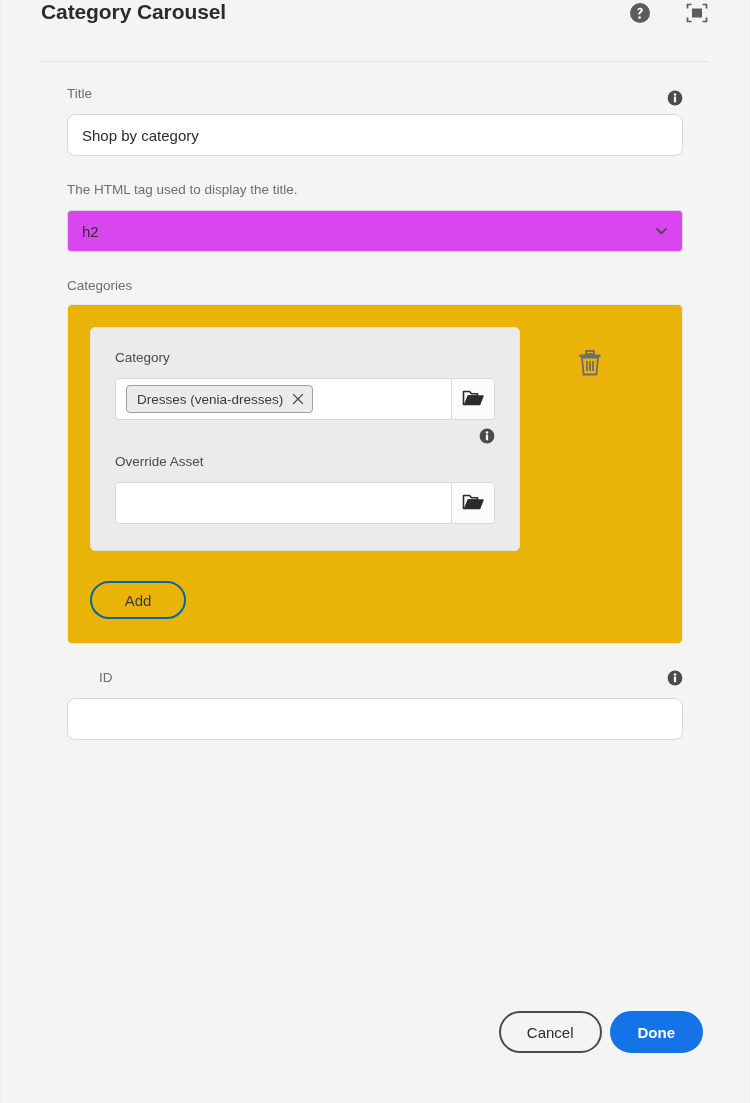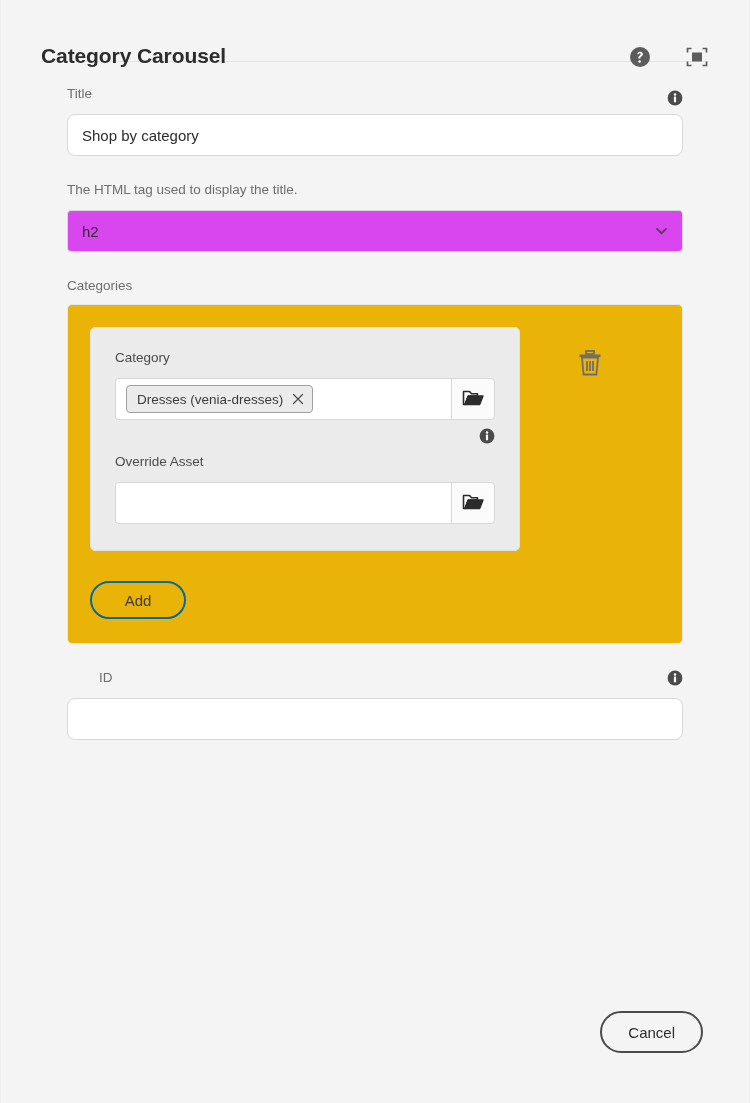--- a/index.html
+++ b/index.html
@@ -21,21 +21,20 @@
     box-sizing: border-box;
     background: #f4f4f4;
     border-left: 1px solid #eeeeee;
     border-right: 1px solid #eeeeee;
   }
 
   
   .header {
     position: relative;
     margin: 0 40px;
-    padding-top: 44px;
     height: 62px;
     box-sizing: border-box;
     border-bottom: 1px solid #e4e4e4;
     display: flex;
     align-items: flex-start;
     justify-content: space-between;
   }
   .dialog-title {
     font-size: 21px;
     font-weight: bold;
@@ -403,15 +402,16 @@
         </span>
       </span>
       <div class="field-label" style="margin-top:22px;margin-left:32px;">ID</div>
       <input class="text-input" style="margin-top: 12px;" value="">
     </div>
 
   </div>
 
   <div class="footer">
     <button class="btn-pill btn-secondary">Cancel</button>
+    <button class="btn-pill btn-cta">Done</button>
   </div>
 
 </div>
 
 </body></html>

